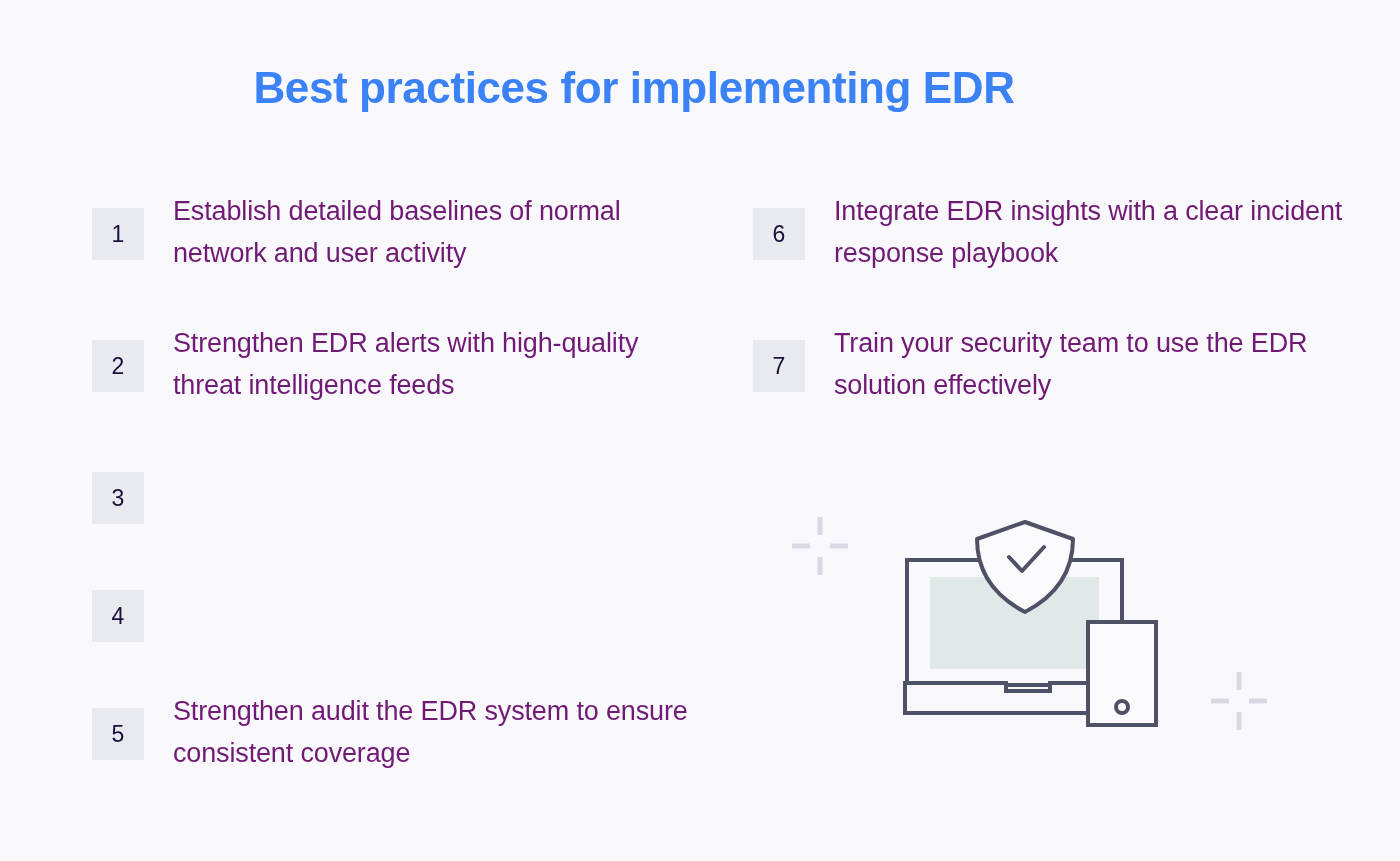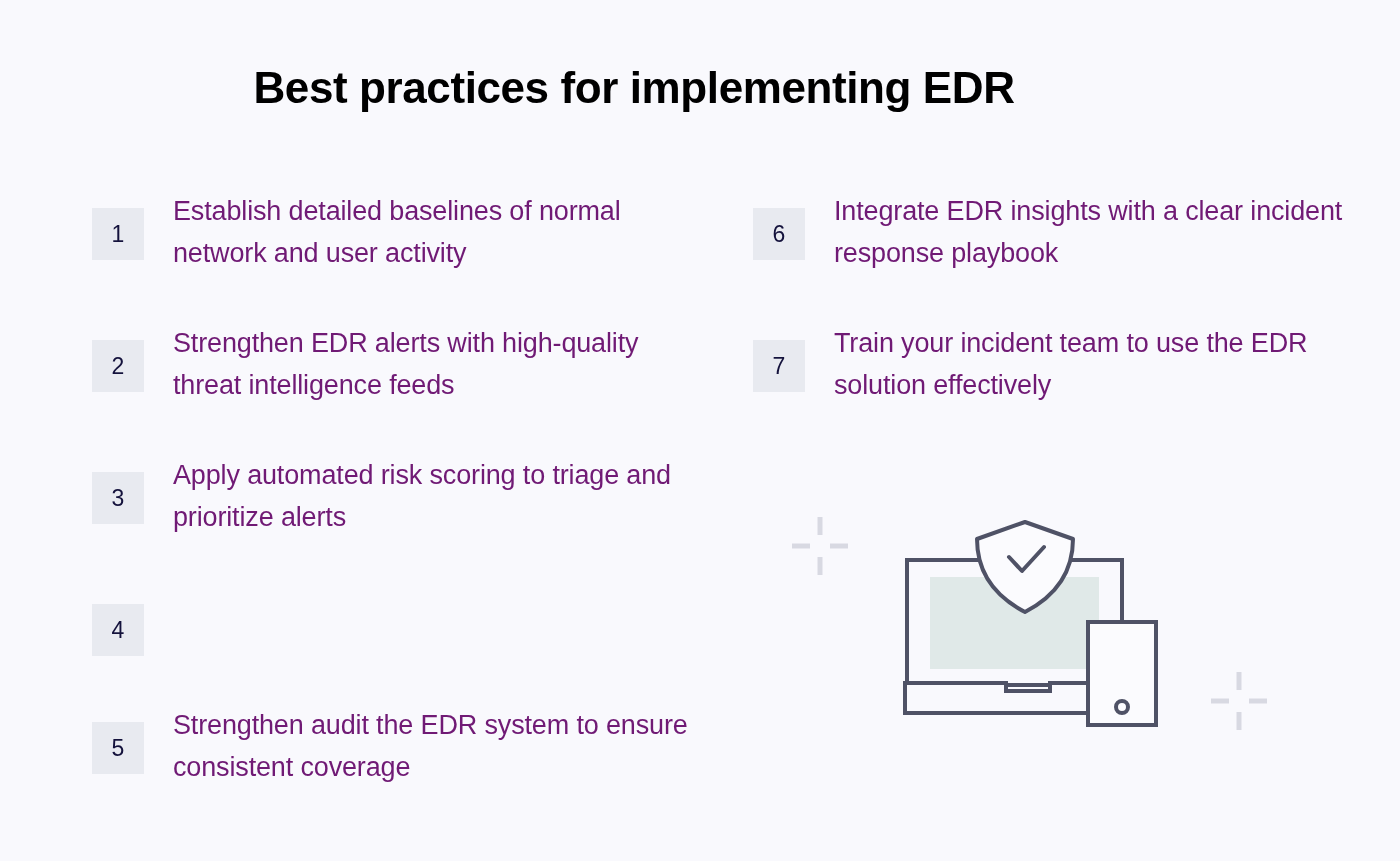--- a/index.html
+++ b/index.html
@@ -26,21 +26,21 @@
   
   .page-title {
     position: absolute;
     left: 0;
     top: 62px;
     width: 1268px;
     text-align: center;
     font-size: 44px;
     font-weight: bold;
     letter-spacing: -0.4px;
-    color: #000000;
+    color: #3b82f6;
     line-height: 1.18;
   }
 
   
   .col {
     position: absolute;
     top: 186px;
   }
   .col-left  { left: 92px;  width: 620px; }
   .col-right { left: 753px; width: 600px; }
@@ -102,21 +102,20 @@
       <div class="practice-text">Establish detailed baselines of normal network and user activity</div>
     </div>
 
     <div class="practice-item">
       <div class="badge">2</div>
       <div class="practice-text">Strengthen EDR alerts with high-quality threat intelligence feeds</div>
     </div>
 
     <div class="practice-item">
       <div class="badge">3</div>
-      <div class="practice-text">Apply automated risk scoring to triage and prioritize alerts</div>
     </div>
 
     <div class="practice-item">
       <div class="badge">4</div>
     </div>
 
     <div class="practice-item">
       <div class="badge">5</div>
       <div class="practice-text">Strengthen audit the EDR system to ensure consistent coverage</div>
     </div>
@@ -125,21 +124,21 @@
 
   <div class="col col-right">
 
     <div class="practice-item">
       <div class="badge">6</div>
       <div class="practice-text">Integrate EDR insights with a clear incident response playbook</div>
     </div>
 
     <div class="practice-item">
       <div class="badge">7</div>
-      <div class="practice-text">Train your incident team to use the EDR solution effectively</div>
+      <div class="practice-text">Train your security team to use the EDR solution effectively</div>
     </div>
 
   </div>
 
   <div class="illustration">
     <svg width="540" height="260" viewBox="0 0 540 260" fill="none" xmlns="http://www.w3.org/2000/svg">
 
       <g stroke="#d8d9e2" stroke-width="5" stroke-linecap="butt">
         <line x1="60" y1="22" x2="60" y2="40"></line>
         <line x1="60" y1="62" x2="60" y2="80"></line>

